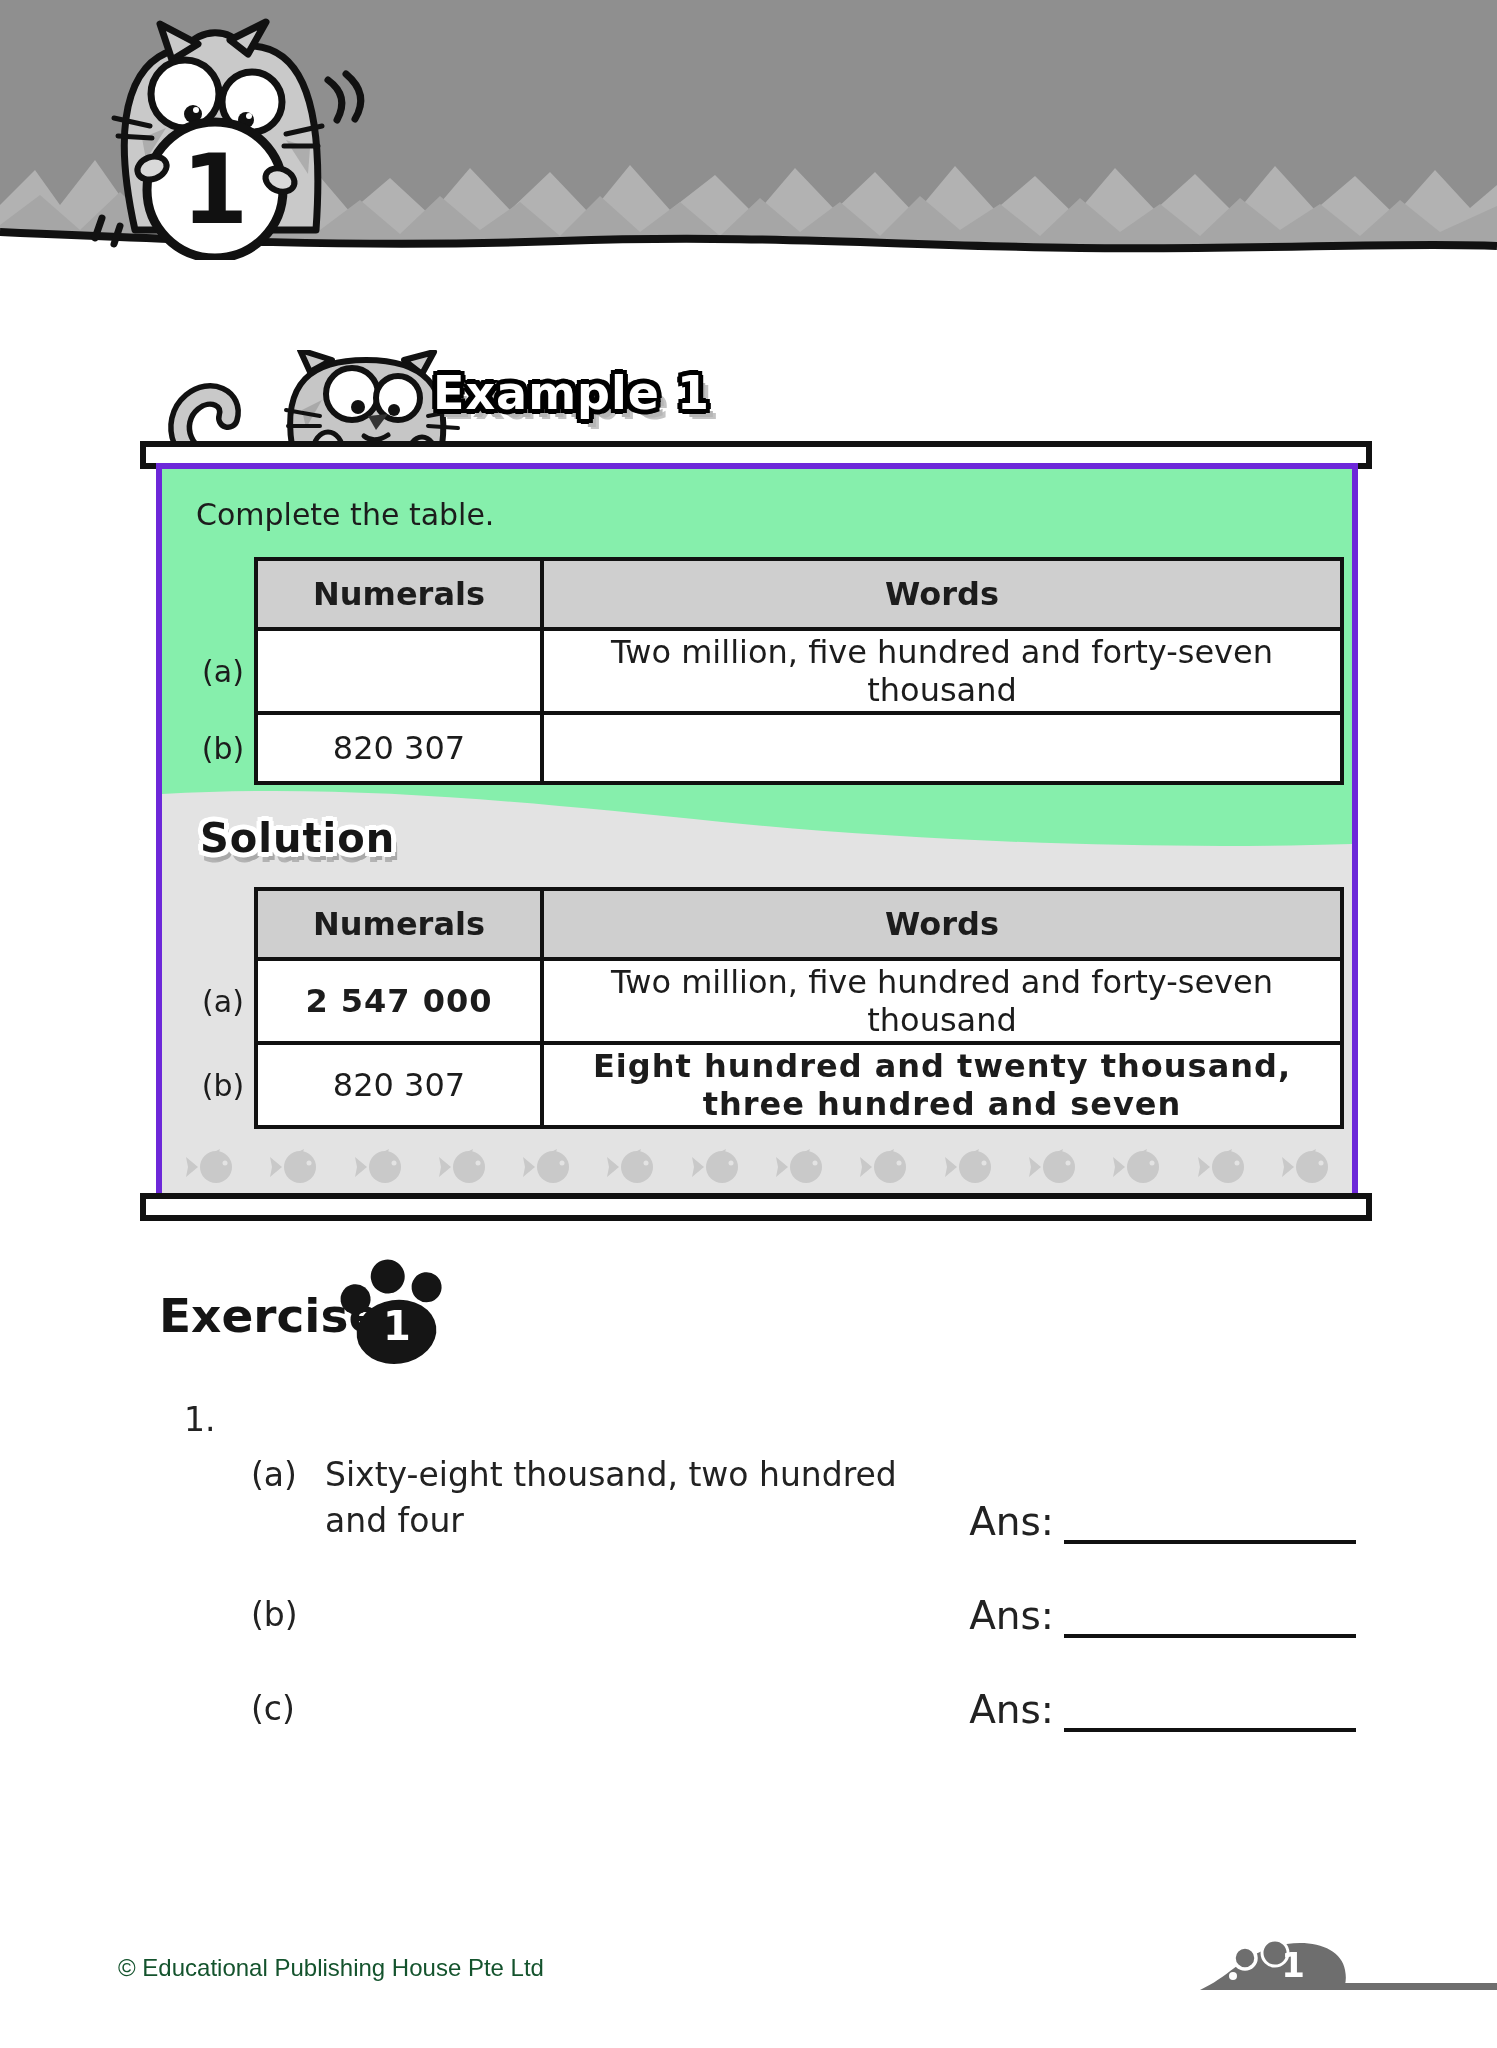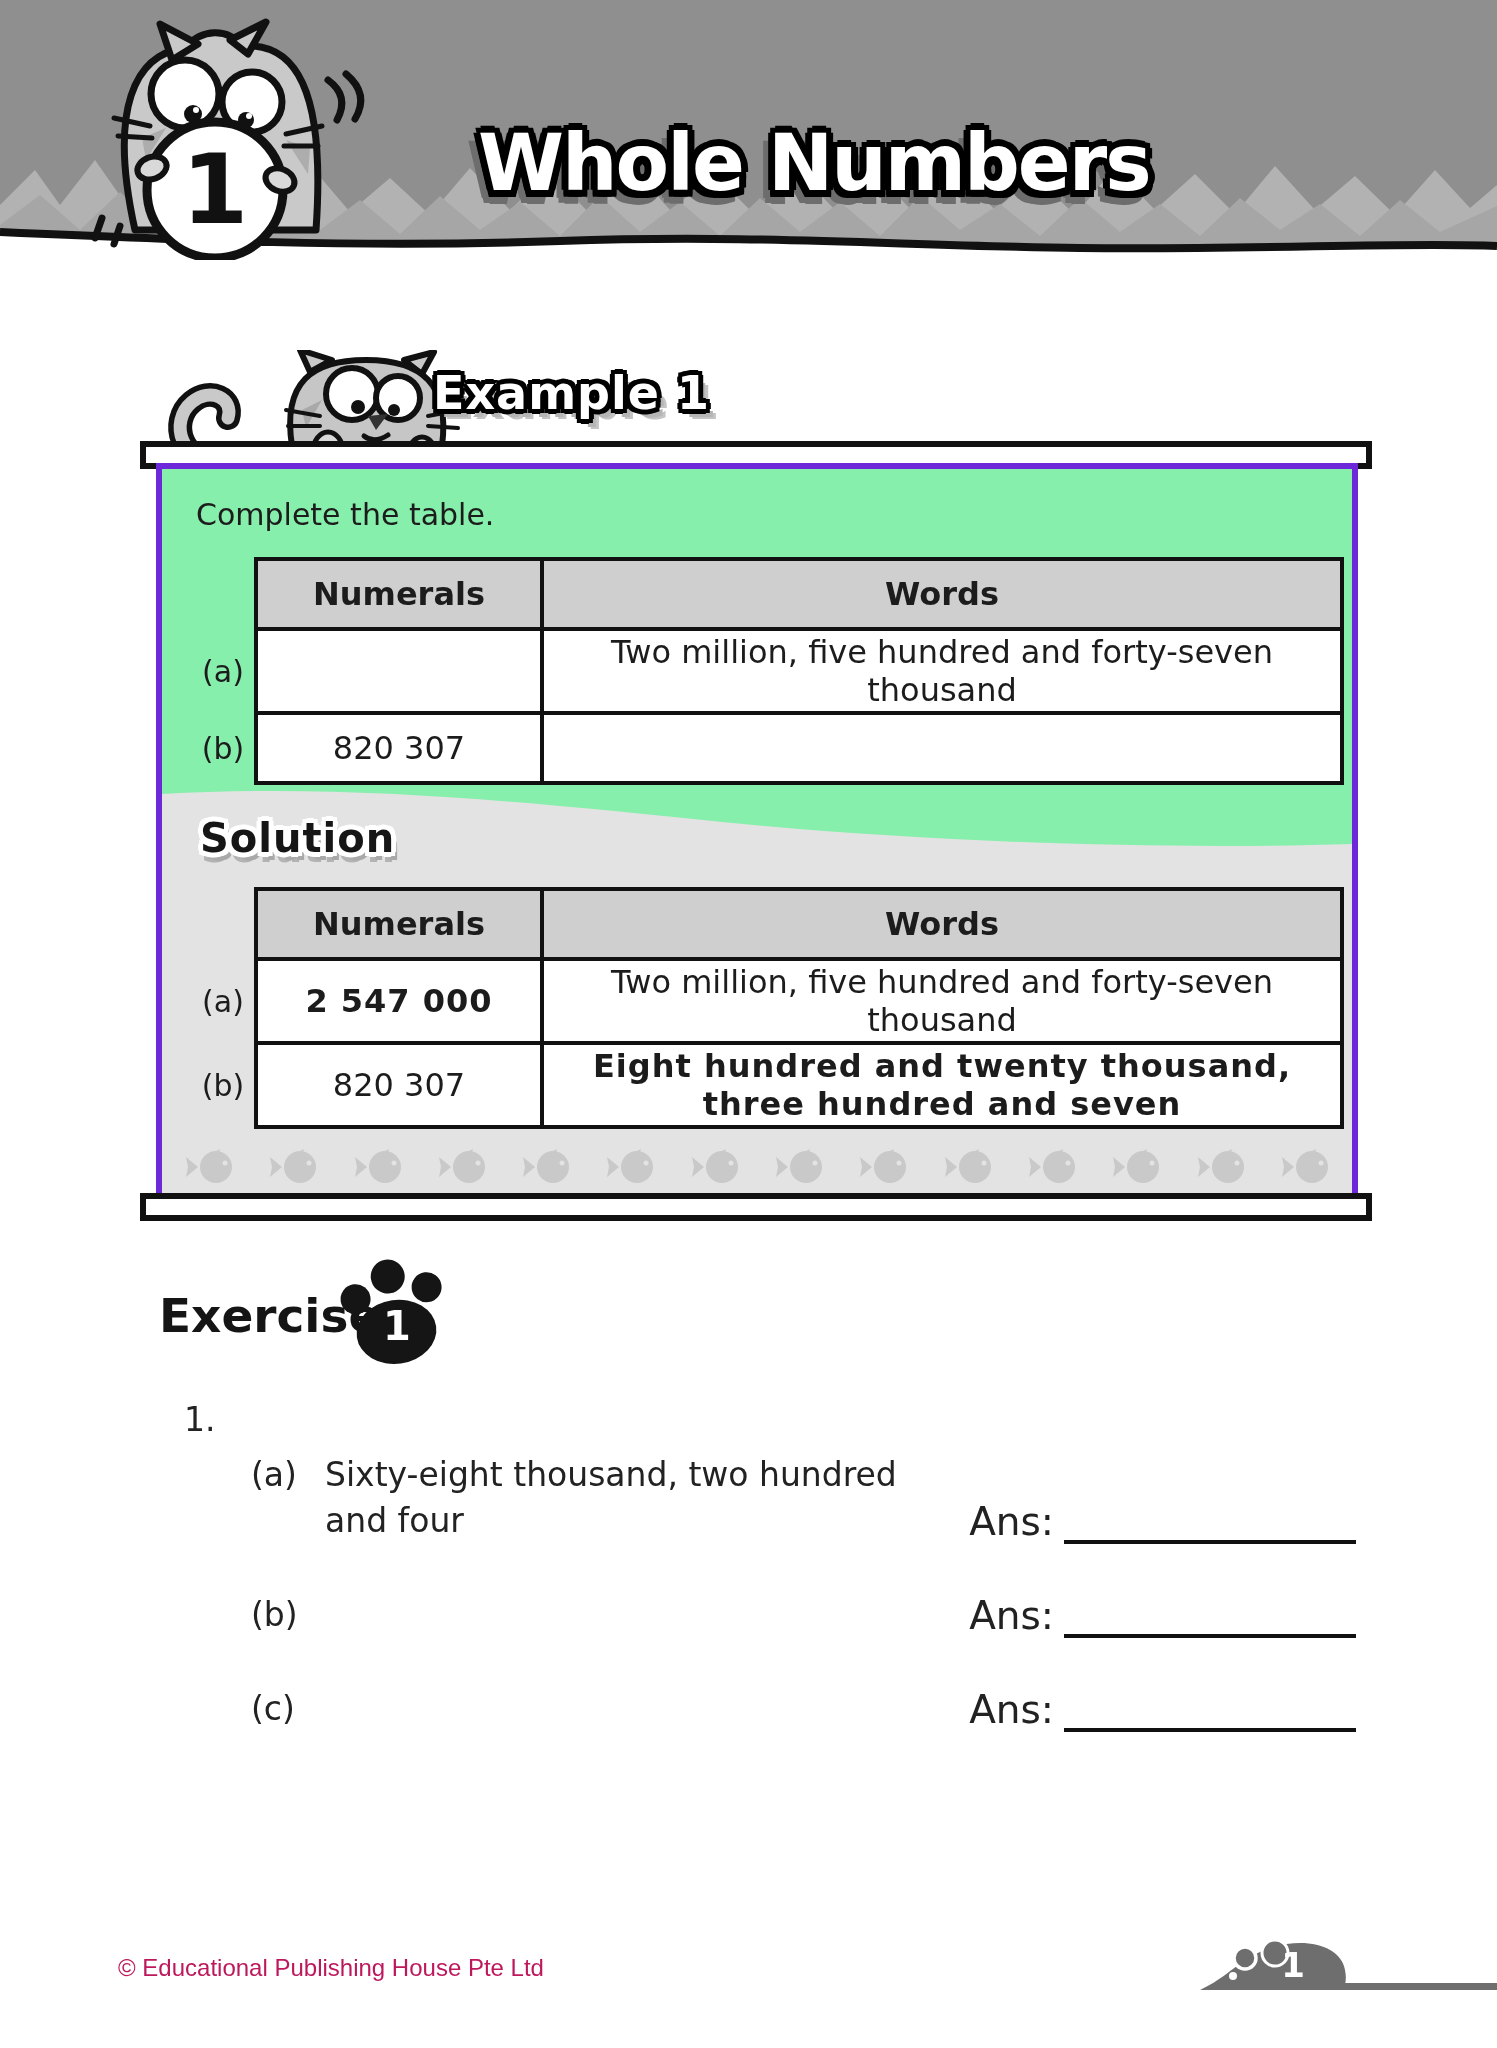--- a/index.html
+++ b/index.html
@@ -66,21 +66,21 @@
   #question-1 .qnum{width:70px;}
   #parts{position:absolute;left:251px;top:1452px;width:1105px;}
   .part{display:flex;align-items:flex-end;margin-top:48px;}
   .part:first-child{margin-top:0;}
   .part .plabel{width:74px;font-size:33px;color:#222;line-height:46px;align-self:flex-start;}
   .part .ptext{width:575px;font-size:33px;color:#222;line-height:46px;}
   .ans{margin-left:auto;display:flex;align-items:flex-end;gap:10px;font-size:39px;color:#222;}
   .ans .line{width:292px;height:36px;border-bottom:4px solid #111;}
 
   
-  #footer-copyright{position:absolute;left:118px;top:1954px;font-size:24px;color:#be185d;
+  #footer-copyright{position:absolute;left:118px;top:1954px;font-size:24px;color:#14532d;
     font-family:"Liberation Sans",sans-serif;}
   #mouse{position:absolute;left:1195px;top:1938px;}
   #page-number{position:absolute;left:1268px;top:1942px;width:50px;height:46px;
     display:flex;align-items:center;justify-content:center;
     font-size:34px;font-weight:800;color:#fff;}
 </style>
 </head>
 <body>
 
 <div id="page">
@@ -109,21 +109,20 @@
         <circle cx="106" cy="92" r="3" fill="#fff"></circle>
         <circle cx="159" cy="98" r="3" fill="#fff"></circle>
         <path d="M122,124 L157,116 L136,142 Z" fill="#3a3a3a"></path>
         <path d="M60,108 L24,100 M62,120 L28,118 M196,116 L232,108 M194,128 L228,128" stroke="#111" stroke-width="5" stroke-linecap="round"></path>
         <circle cx="125" cy="172" r="68" fill="#fff" stroke="#111" stroke-width="9"></circle>
         <ellipse cx="62" cy="150" rx="15" ry="11" fill="#d9d9d9" stroke="#111" stroke-width="6" transform="rotate(-20 62 150)"></ellipse>
         <ellipse cx="190" cy="162" rx="15" ry="11" fill="#d9d9d9" stroke="#111" stroke-width="6" transform="rotate(22 190 162)"></ellipse>
       </g>
     </svg>
     <div id="chapter-number">1</div>
-    <div id="chapter-title">Whole Numbers</div>
   </div>
 
   <svg width="310" height="128" viewBox="0 0 310 128" style="position:absolute;left:160px;top:350px;">
     <path d="M60,112 C22,114 8,72 32,52 C50,37 74,48 68,68" fill="none" stroke="#111" stroke-width="24" stroke-linecap="round"></path>
     <path d="M60,112 C22,114 8,72 32,52 C50,37 74,48 68,68" fill="none" stroke="#c9c9c9" stroke-width="13" stroke-linecap="round"></path>
     <path d="M150,22 L140,0 L172,10 Z" fill="#c9c9c9" stroke="#111" stroke-width="6" stroke-linejoin="round"></path>
     <path d="M262,24 L274,2 L244,10 Z" fill="#c9c9c9" stroke="#111" stroke-width="6" stroke-linejoin="round"></path>
     <path d="M132,96 C122,32 152,10 206,10 C262,10 290,34 282,96 Z" fill="#c6c6c6" stroke="#111" stroke-width="6" stroke-linejoin="round"></path>
     <path d="M142,60 L162,50 L146,78 Z" fill="#a9a9a9"></path>
     <circle cx="192" cy="44" r="26" fill="#fff" stroke="#111" stroke-width="6"></circle>

